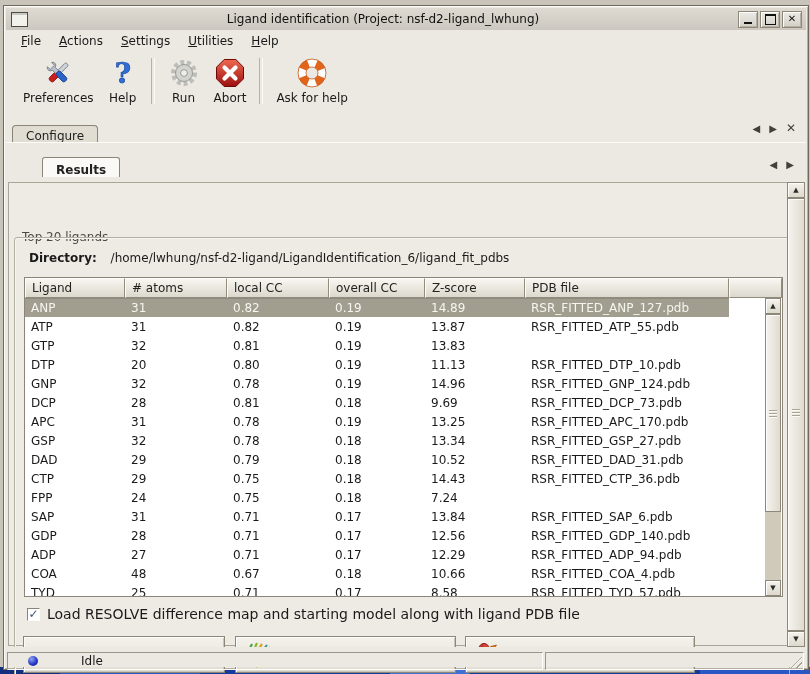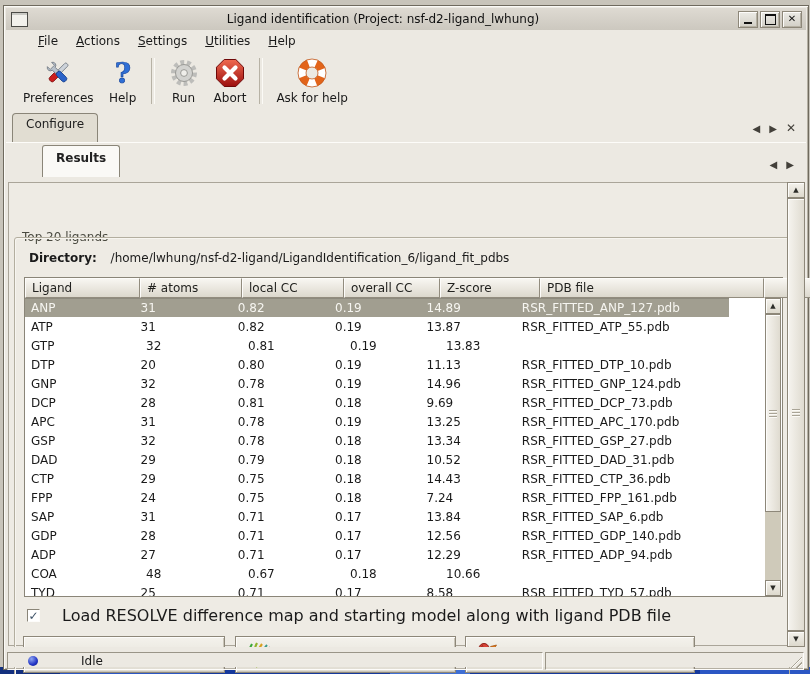--- a/index.html
+++ b/index.html
@@ -26,36 +26,36 @@
   .title-text{flex:1;text-align:center;font-weight:normal;font-size:12px;color:#111;}
   .win-btns{display:flex;gap:2px;margin-right:4px;}
   .win-btn{width:18px;height:15px;background:linear-gradient(#ecebe6,#d2cfc6);
     border:1px solid #8d8779;box-shadow:inset 1px 1px 0 #fdfcfa, inset -1px -1px 0 #b5b0a3;
     display:flex;align-items:center;justify-content:center;}
   .glyph-min{width:8px;height:2px;background:#111;margin-top:8px;}
   .glyph-max{width:9px;height:8px;border:1px solid #111;border-top-width:2px;}
   .glyph-close{font-size:10px;font-weight:bold;color:#111;line-height:1;}
   
   .menubar{position:absolute;left:2px;top:24px;width:800px;height:22px;
-    display:flex;align-items:center;padding-left:23px;box-sizing:border-box;background:#ece9e2;}
+    display:flex;align-items:center;padding-left:6px;box-sizing:border-box;background:#ece9e2;}
   .menu-item{padding:2px 9px;cursor:default;}
   .menu-item u{text-decoration:underline;}
   
   .toolbar{position:absolute;left:2px;top:46px;width:800px;height:61px;
     display:flex;align-items:flex-start;padding:4px 0 0 10px;box-sizing:border-box;background:#ece9e2;}
   .tool{display:flex;flex-direction:column;align-items:center;padding:0 7px;}
   .tool .ticon{height:34px;display:flex;align-items:center;justify-content:center;}
   .tool .tlabel{font-size:12px;margin-top:1px;white-space:nowrap;}
   .tool-sep{width:2px;height:46px;margin:2px 6px 0 6px;
     border-left:1px solid #b7b2a5;border-right:1px solid #fbfaf6;}
   
   .tabrow1{position:absolute;left:2px;top:107px;width:800px;height:30px;}
   .tab{position:absolute;bottom:0;box-sizing:border-box;
     border:1px solid #8a8578;border-bottom:none;border-radius:4px 4px 0 0;
-    padding:3px 13px 12px 13px;background:#e1ddd2;color:#222;}
+    padding:3px 13px 0 13px;background:#e1ddd2;color:#222;}
   .tab.active{background:#fAf9f6;font-weight:bold;padding-top:5px;z-index:2;}
   .nav-arrows{position:absolute;right:10px;top:8px;display:flex;gap:9px;
     font-size:10px;color:#43403a;align-items:center;}
   .page-panel{position:absolute;left:2px;top:136px;width:800px;height:505px;
     background:#ece9e2;border-top:1px solid #fdfcf9;box-sizing:border-box;}
   .tabrow2{position:absolute;left:4px;top:6px;width:792px;height:28px;}
   .tabrow2 .tab{border-radius:3px 3px 0 0;margin-left:28px;}
   .tabrow2 .nav-arrows{top:10px;right:8px;}
   .subpage{position:absolute;left:2px;top:39px;width:779px;height:464px;
     background:#eeebe4;border:1px solid #aaa599;border-right:none;box-sizing:border-box;}
@@ -83,34 +83,34 @@
     border:1px solid #8a8578;box-sizing:border-box;background:#fff;}
   .thead{position:absolute;left:0;top:0;height:20px;display:flex;}
   .th{box-sizing:border-box;height:20px;padding:2px 0 0 6px;
     background:linear-gradient(#f8f6f1,#dcd8cd);
     border:1px solid;border-color:#fdfcfa #928c7e #928c7e #fdfcfa;
     font-size:12px;color:#22221f;overflow:hidden;white-space:nowrap;}
   .tbody{position:absolute;left:0;top:20px;width:741px;height:298px;overflow:hidden;background:#fff;}
   .tr{display:flex;height:19px;width:704px;align-items:center;}
   .tr.selected{background:#a19e90;color:#f6f5f0;box-shadow:inset 0 1px 0 #8d8a7e;}
   .td{box-sizing:border-box;padding-left:6px;overflow:hidden;white-space:nowrap;font-size:12px;}
-  .col0{width:115px;}.col1{width:102px;}.col2{width:102px;}
-  .col3{width:96px;}.col4{width:100px;}.col5{width:224px;}.stub{width:53px;}
+  .col0{width:100px;}.col1{width:102px;}.col2{width:102px;}
+  .col3{width:96px;}.col4{width:100px;}.col5{width:204px;}.stub{width:53px;}
   
   .vscroll-table{position:absolute;right:1px;top:20px;width:16px;height:298px;background:#cfcaba;}
   .vscroll-table .sb-btn{width:16px;}
   .vscroll-table .sb-thumb{width:16px;}
   .vscroll-table .sb-grip{left:3px;}
   
   .check-row{position:absolute;left:18px;top:423px;display:flex;align-items:center;}
   .checkbox{width:13px;height:13px;background:#fff;box-sizing:border-box;
     border:1px solid;border-color:#8a8578 #fdfcfa #fdfcfa #8a8578;
     display:flex;align-items:center;justify-content:center;
     font-size:12px;font-weight:bold;color:#3d5166;line-height:1;}
-  .check-label{margin-left:22px;font-size:16px;}
+  .check-label{margin-left:7px;font-size:14px;}
   
   .open-btn{position:absolute;top:453px;height:37px;box-sizing:border-box;
     background:linear-gradient(#f4f2ec,#e0dcd2);
     border:1px solid #8d8779;box-shadow:inset 1px 1px 0 #fdfcfa, inset -1px -1px 0 #c9c4b8;
     display:flex;align-items:center;padding-left:10px;
     font-size:13px;font-weight:bold;color:#161616;}
   .open-btn .bicon{margin-right:8px;display:flex;align-items:center;}
   
   .statusbar{position:absolute;left:2px;top:641px;width:800px;height:20px;background:#ece9e2;display:flex;}
   .status-panel{box-sizing:border-box;height:18px;margin-top:5px;
@@ -338,21 +338,20 @@
               <div class="td col3">0.18</div>
               <div class="td col4">14.43</div>
               <div class="td col5">RSR_FITTED_CTP_36.pdb</div>
             </div>
             <div class="tr">
               <div class="td col0">FPP</div>
               <div class="td col1">24</div>
               <div class="td col2">0.75</div>
               <div class="td col3">0.18</div>
               <div class="td col4">7.24</div>
-              <div class="td col5">RSR_FITTED_FPP_161.pdb</div>
             </div>
             <div class="tr">
               <div class="td col0">SAP</div>
               <div class="td col1">31</div>
               <div class="td col2">0.71</div>
               <div class="td col3">0.17</div>
               <div class="td col4">13.84</div>
               <div class="td col5">RSR_FITTED_SAP_6.pdb</div>
             </div>
             <div class="tr">
@@ -370,20 +369,21 @@
               <div class="td col3">0.17</div>
               <div class="td col4">12.29</div>
               <div class="td col5">RSR_FITTED_ADP_94.pdb</div>
             </div>
             <div class="tr">
               <div class="td col0">COA</div>
               <div class="td col1">48</div>
               <div class="td col2">0.67</div>
               <div class="td col3">0.18</div>
               <div class="td col4">10.66</div>
+              <div class="td col5">RSR_FITTED_COA_4.pdb</div>
             </div>
             <div class="tr">
               <div class="td col0">TYD</div>
               <div class="td col1">25</div>
               <div class="td col2">0.71</div>
               <div class="td col3">0.17</div>
               <div class="td col4">8.58</div>
               <div class="td col5">RSR_FITTED_TYD_57.pdb</div>
             </div>
           </div>

